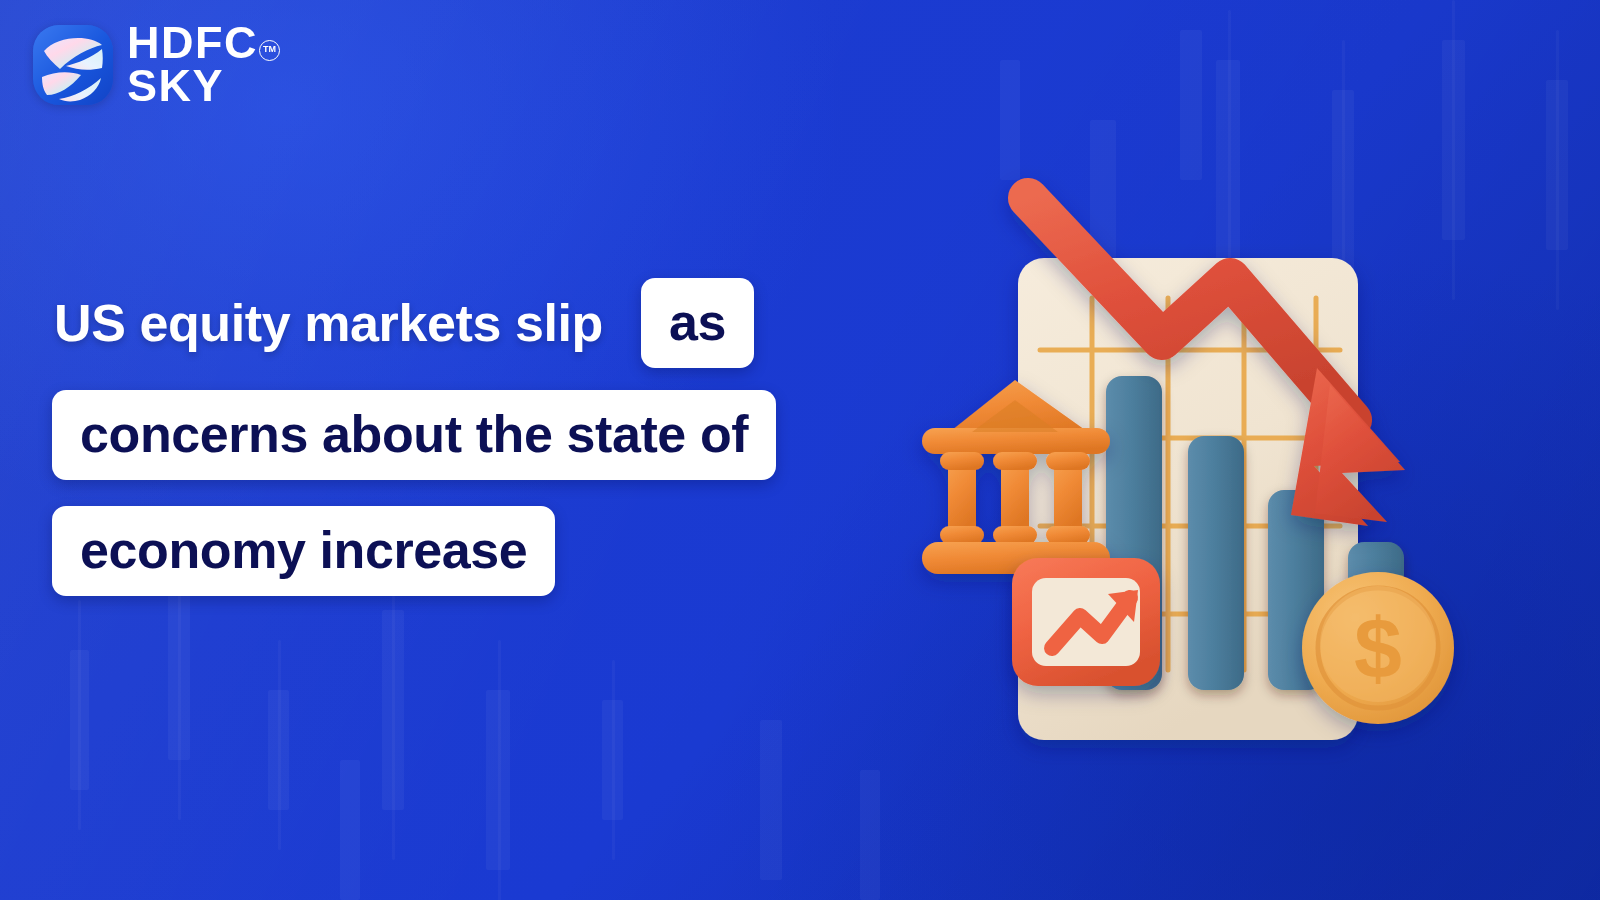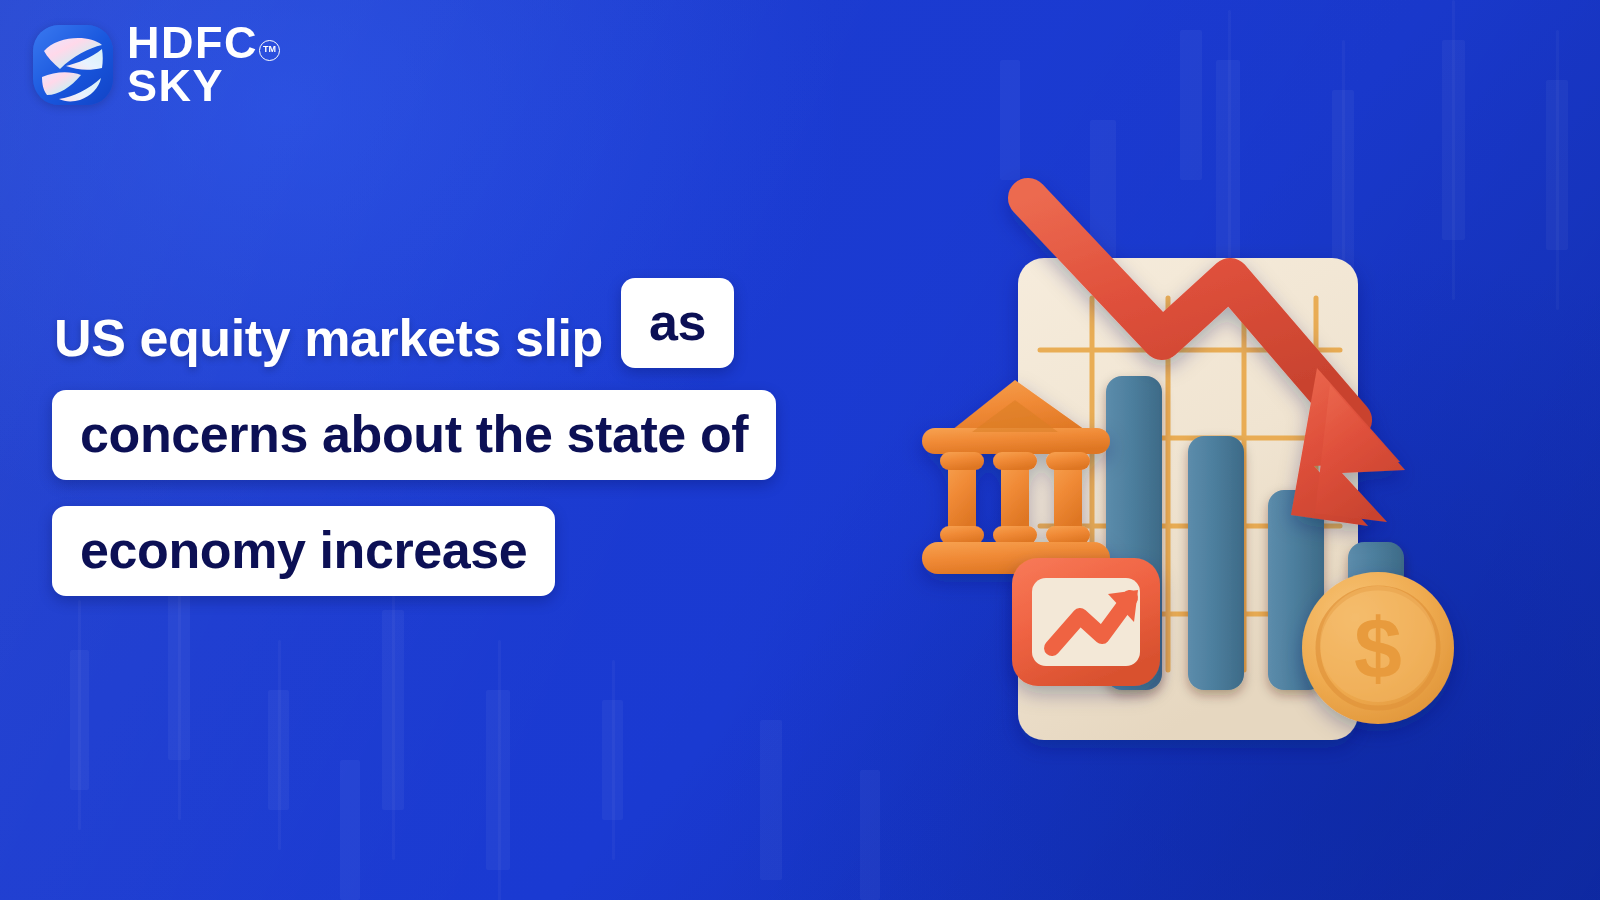--- a/index.html
+++ b/index.html
@@ -102,22 +102,23 @@
 
   
   .headline {
     position: absolute;
     left: 52px;
     top: 278px;
     width: 880px;
   }
   .hl-line {
     display: flex;
-    align-items: flex-end;
+    align-items: center;
     margin-bottom: 22px;
+    gap: 20px;
   }
   .hl-plain {
     color: #ffffff;
     font-size: 52px;
     font-weight: 700;
     letter-spacing: -0.4px;
     text-shadow: 0 3px 7px rgba(0,0,0,0.22);
     white-space: nowrap;
     padding: 0 2px;
     font-family: "Liberation Sans", sans-serif;

